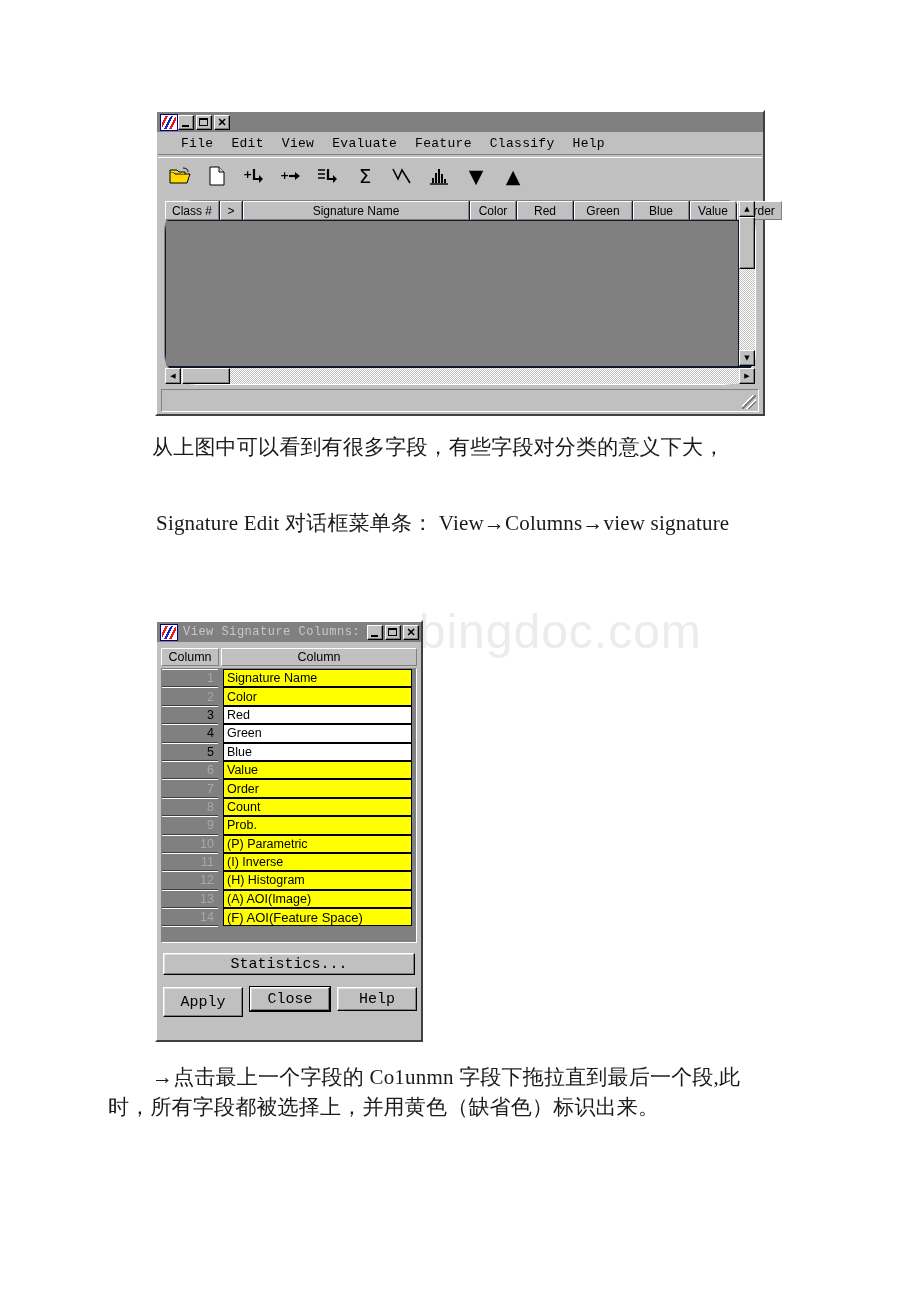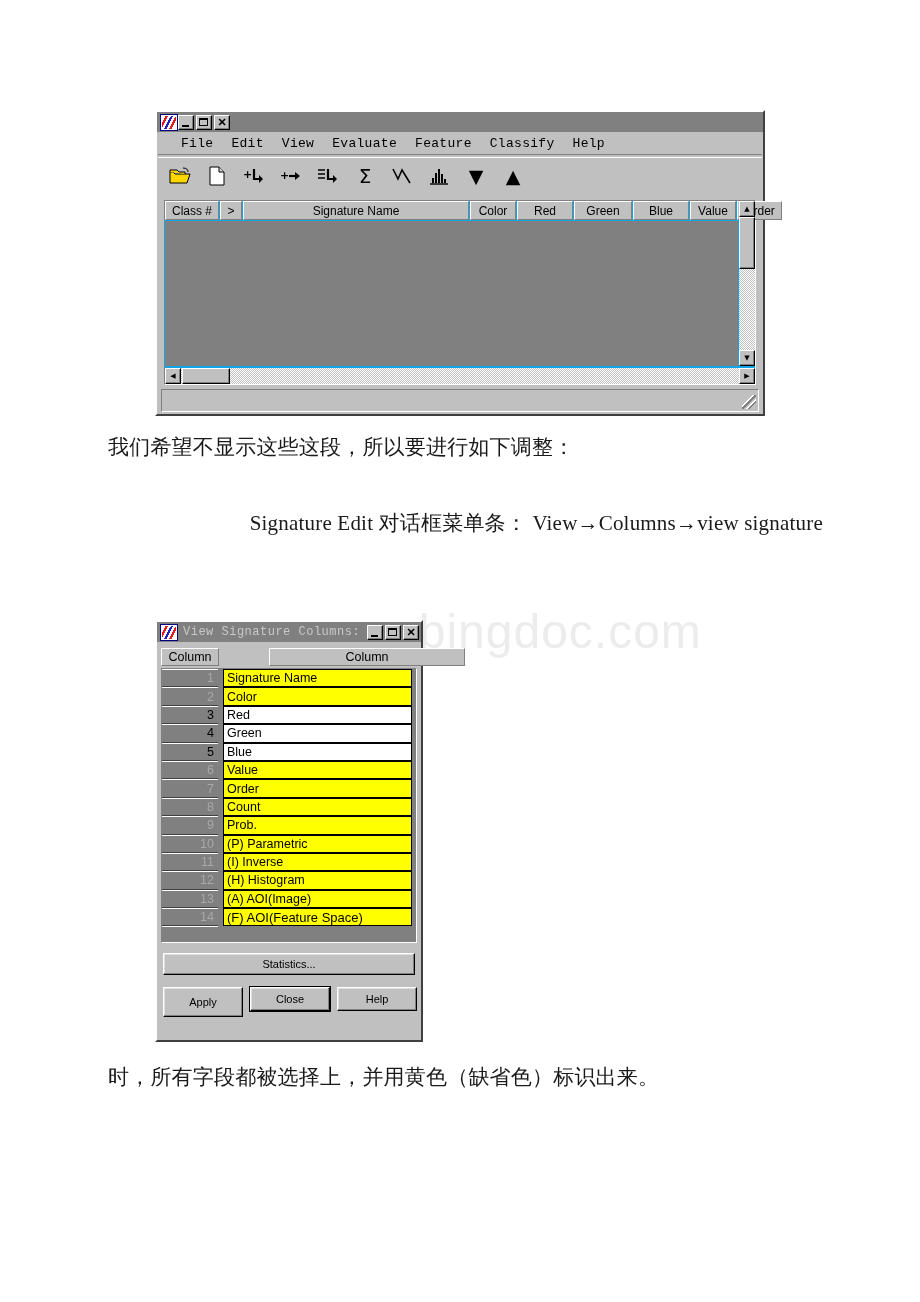--- a/index.html
+++ b/index.html
@@ -156,21 +156,22 @@
   }
 
   
   .grid-wrap {
     position: absolute;
     box-sizing: border-box;
     border-top: 1px solid #808080;
     border-left: 1px solid #808080;
     border-right: 1px solid #ffffff;
     border-bottom: 1px solid #ffffff;
-    background: #0ea5e9;
+    background: #0f172a;
+    border-radius: 32px;
   }
   .hdr-row {
     display: flex;
     height: 19px;
     box-sizing: border-box;
   }
   .hdr-cell {
     background: #c0c0c0;
     border-top: 1px solid #ffffff;
     border-left: 1px solid #ffffff;
@@ -238,21 +239,21 @@
   }
   .grip {
     position: absolute;
     right: 2px; bottom: 2px;
     width: 14px; height: 14px;
     background:
       linear-gradient(135deg, transparent 0 38%, #ffffff 38% 46%, #808080 46% 54%, transparent 54% 62%, #ffffff 62% 70%, #808080 70% 78%, transparent 78%);
   }
 
   
-  .dlg-hdr-row { display: flex; height: 18px; gap: 48px; }
+  .dlg-hdr-row { display: flex; height: 18px; }
   .dlg-hdr-cell {
     background: #c0c0c0;
     border-top: 1px solid #ffffff;
     border-left: 1px solid #ffffff;
     border-right: 1px solid #808080;
     border-bottom: 1px solid #808080;
     box-sizing: border-box;
     font-family: "Liberation Sans", sans-serif;
     font-size: 12.5px;
     color: #000;
@@ -300,22 +301,22 @@
   .lval.sel { background: #ffff00; }
 
   .btn {
     background: #c0c0c0;
     border-top: 1px solid #ffffff;
     border-left: 1px solid #ffffff;
     border-right: 1px solid #000000;
     border-bottom: 1px solid #000000;
     box-shadow: inset -1px -1px 0 #808080, inset 1px 1px 0 #dfdfdf;
     box-sizing: border-box;
-    font-family: Liberation Sans, sans-serif;
-    font-size: 11px;
+    font-family: Liberation Mono, monospace;
+    font-size: 15px;
     color: #000;
     display: flex; align-items: center; justify-content: center;
     position: absolute;
   }
   .btn.default { box-shadow: inset -1px -1px 0 #808080, inset 1px 1px 0 #dfdfdf, 0 0 0 1px #000; }
 </style>
 </head>
 <body>
 
 <div class="watermark">www.bingdoc.com</div>
@@ -430,24 +431,24 @@
       <div class="sb-btn" style="right:0; top:0;">▶</div>
     </div>
   </div>
 
   <div class="statusbar" style="left:4px; top:277px; width:598px; height:23px;">
     <div class="grip"></div>
   </div>
 </div>
 
 <div class="doc-para" style="left:108px; top:432px; width:700px;">
-  <div>我们希望不显示这些这段，所以要进行如下调整：</div>
+  <div class="indent">从上图中可以看到有很多字段，有些字段对分类的意义下大，</div>
 </div>
 
-<div class="doc-para" style="left:103px; top:508px; width:720px;text-align:right;">
+<div class="doc-para" style="left:112px; top:508px; width:720px;">
   <div class="indent">Signature Edit 对话框菜单条： View→Columns→view signature</div>
 </div>
 
 <div class="win win-outer-frame" style="left:155px; top:620px; width:268px; height:422px;">
 
   <div class="titlebar">
     <div class="app-icon"></div>
     <div class="title-text" style="font-size:12px;">View Signature Columns:</div>
     <div class="tb-buttons">
       <div class="tb-btn glyph-min"></div>
@@ -525,14 +526,15 @@
   </div>
 
   <div class="btn" style="left:6px; top:331px; width:252px; height:22px;">Statistics...</div>
 
   <div class="btn" style="left:6px; top:365px; width:80px; height:30px;">Apply</div>
   <div class="btn default" style="left:93px; top:365px; width:80px; height:24px;">Close</div>
   <div class="btn" style="left:180px; top:365px; width:80px; height:24px;">Help</div>
 </div>
 
 <div class="doc-para" style="left:108px; top:1062px; width:720px;">
+  <div class="indent">→点击最上一个字段的 Co1unmn 字段下拖拉直到最后一个段,此</div>
   <div>时，所有字段都被选择上，并用黄色（缺省色）标识出来。</div>
 </div>
 
 </body></html>

